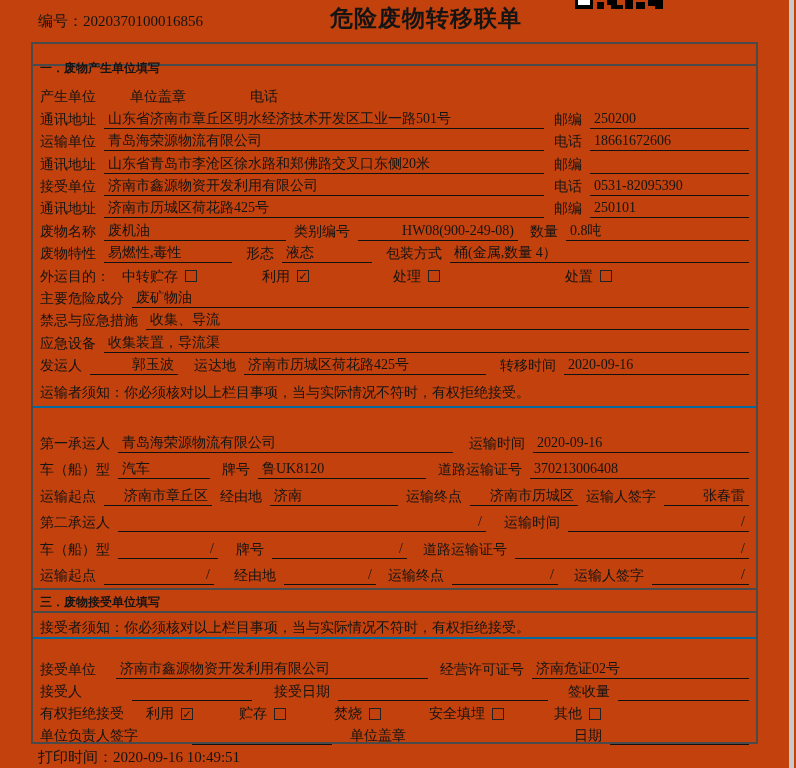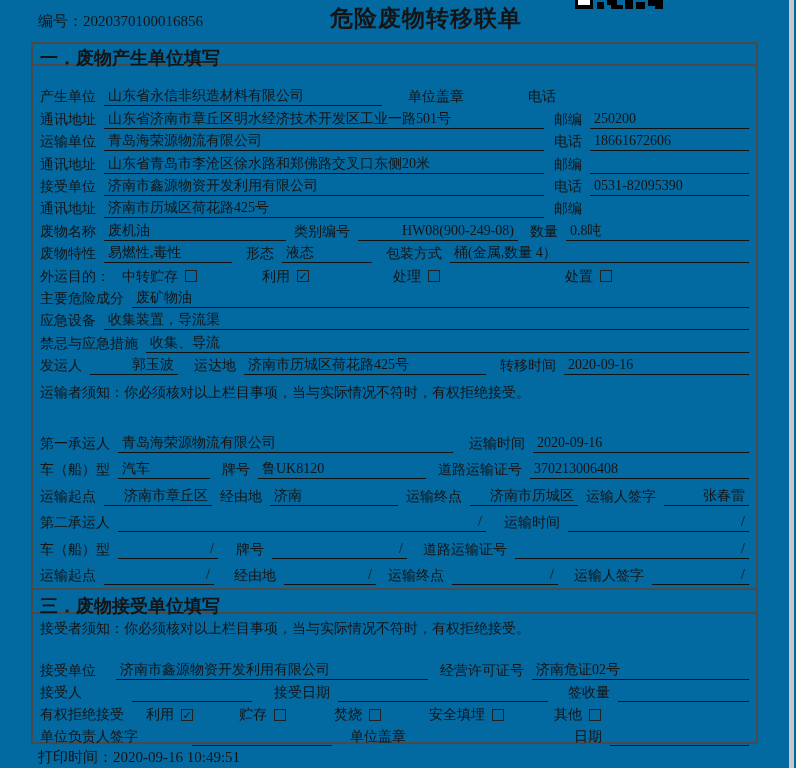--- a/index.html
+++ b/index.html
@@ -1,27 +1,27 @@
 <!DOCTYPE html>
 <html><head>
 <meta charset="utf-8">
 <style>
   * { margin:0; padding:0; box-sizing:border-box; }
   html,body { background:#ffffff; }
-  .page { position:relative; width:796px; height:768px; background:#0369a1; overflow:hidden;
+  .page { position:relative; width:796px; height:768px; background:#c2410c; overflow:hidden;
           font-family:"Liberation Serif","DejaVu Serif",serif; color:#141414; font-size:14px; }
   .doc-number { position:absolute; left:38px; top:12px; font-size:15px; }
   .doc-title { position:absolute; left:330px; top:3px; font-size:23px; font-weight:bold; letter-spacing:1px; }
   .qr-frag { position:absolute; left:575px; top:0; width:88px; height:9px; }
   .scrollbar { position:absolute; right:2px; top:0; width:5px; height:768px; background:#c9c9c9; }
   .doc-table { position:absolute; left:31px; top:42px; width:727px; height:702px;
                border:2px solid #4a4a4a; display:flex; flex-direction:column; }
   .sec { display:flex; flex-direction:column; }
   .sec-1 { height:334px; } .sec-2 { height:210px; } .sec-3 { height:150px; }
-  .sec-title { font-weight:bold; font-size:18px; padding:2px 7px 0; border-bottom:2px solid #4a4a4a; height:22px; }
+  .sec-title { font-weight:bold; font-size:12px; padding:16px 7px 0; border-bottom:2px solid #4a4a4a; height:22px; }
   .sec-2 .sec-title, .sec-3 .sec-title { border-top:2px solid #4a4a4a; height:26px; padding-top:4px; }
   .notice { padding:6px 7px 0; border-bottom:2px solid #0369a1; height:30px; }
   .rows { flex:1; display:flex; flex-direction:column;margin-top:21px; }
   .row { flex:1; display:flex; align-items:flex-end; padding:0 7px 3px; }
   .lb { white-space:nowrap; line-height:19px; margin-right:8px; }
   .val { height:19px; line-height:18px; border-bottom:1px solid #111; padding:0 4px; white-space:nowrap; }
   .fill { flex:1; }
   .ctr { text-align:right; }
   .opt { display:inline-flex; align-items:center; line-height:19px; white-space:nowrap; }
   .cbx { display:inline-block; width:12px; height:12px; border:1px solid #222; margin-left:7px;
@@ -54,21 +54,20 @@
   <div class="scrollbar"></div>
 
   <div class="doc-table">
 
     <div class="sec sec-1">
       <div class="sec-title">一．废物产生单位填写</div>
       <div class="rows">
 
         <div class="row">
           <span class="lb">产生单位</span>
-          <span class="val" style="width:278px">山东省永信非织造材料有限公司</span>
           <span class="lb" style="margin-left:26px;margin-right:64px">单位盖章</span>
           <span class="lb">电话</span>
         </div>
 
         <div class="row">
           <span class="lb">通讯地址</span>
           <span class="val" style="width:440px">山东省济南市章丘区明水经济技术开发区工业一路501号</span>
           <span class="lb" style="margin-left:10px">邮编</span>
           <span class="val fill">250200</span>
         </div>
@@ -91,20 +90,21 @@
           <span class="lb">接受单位</span>
           <span class="val" style="width:440px">济南市鑫源物资开发利用有限公司</span>
           <span class="lb" style="margin-left:10px">电话</span>
           <span class="val fill">0531-82095390</span>
         </div>
 
         <div class="row">
           <span class="lb">通讯地址</span>
           <span class="val" style="width:440px">济南市历城区荷花路425号</span>
           <span class="lb" style="margin-left:10px">邮编</span>
+          <span class="val fill">250101</span>
         </div>
 
         <div class="row">
           <span class="lb">废物名称</span>
           <span class="val" style="width:182px">废机油</span>
           <span class="lb" style="margin-left:8px">类别编号</span>
           <span class="val ctr" style="width:160px">HW08(900-249-08)</span>
           <span class="lb" style="margin-left:12px">数量</span>
           <span class="val fill">0.8吨</span>
         </div>
@@ -137,27 +137,27 @@
             <span class="cbx"></span>
           </span>
         </div>
 
         <div class="row">
           <span class="lb">主要危险成分</span>
           <span class="val fill">废矿物油</span>
         </div>
 
         <div class="row">
+          <span class="lb">禁忌与应急措施</span>
+          <span class="val fill">收集、导流</span>
+        </div>
+
+        <div class="row">
           <span class="lb">应急设备</span>
           <span class="val fill">收集装置，导流渠</span>
-        </div>
-
-        <div class="row">
-          <span class="lb">禁忌与应急措施</span>
-          <span class="val fill">收集、导流</span>
         </div>
 
         <div class="row">
           <span class="lb">发运人</span>
           <span class="val ctr" style="width:88px">郭玉波</span>
           <span class="lb" style="margin-left:16px">运达地</span>
           <span class="val" style="width:242px">济南市历城区荷花路425号</span>
           <span class="lb" style="margin-left:14px">转移时间</span>
           <span class="val fill">2020-09-16</span>
         </div>

